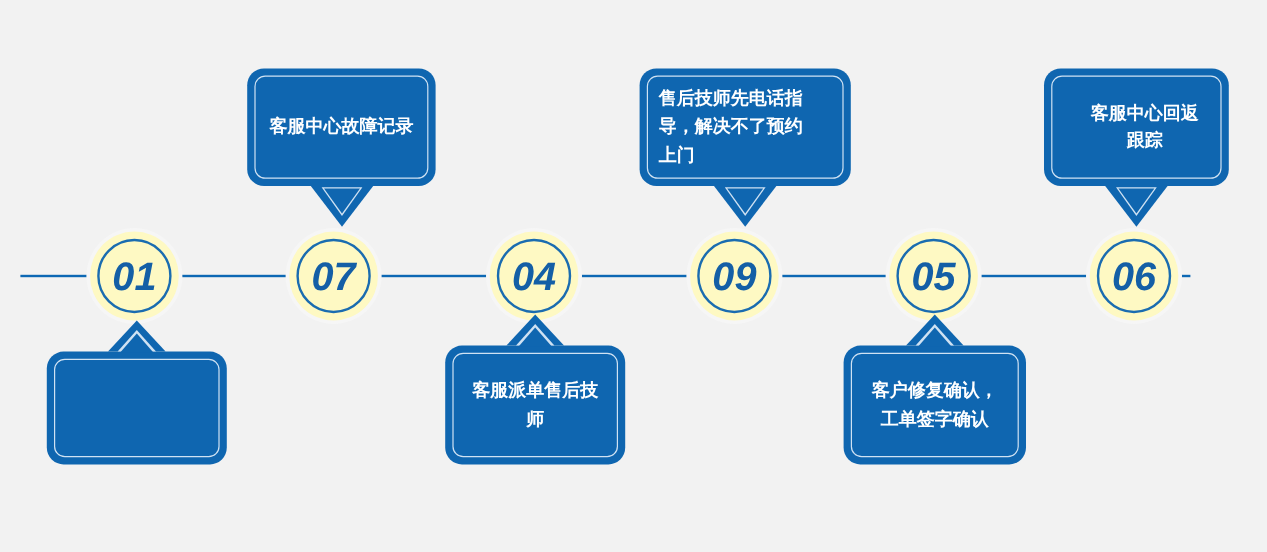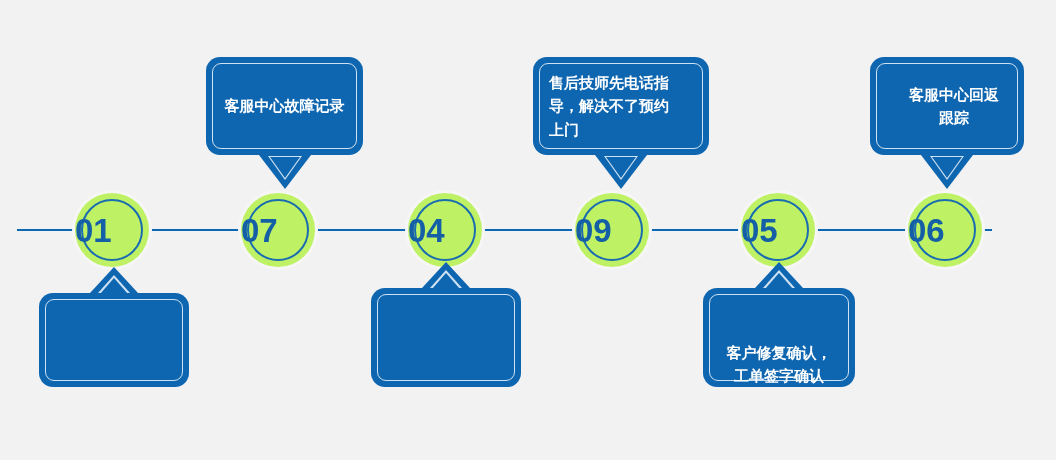--- a/index.html
+++ b/index.html
@@ -31,25 +31,26 @@
   }
 
   
   .step-node {
     position: absolute;
     width: 74px;
     height: 74px;
     margin-left: -37px;
     margin-top: -37px;
     border-radius: 50%;
-    background: #bef264;
+    background: #fef9c3;
     box-shadow: 0 0 0 3px #f6f6f6;
     display: flex;
     align-items: center;
-    justify-content: flex-start;
+    justify-content: center;
+    font-style: italic;
   }
   .step-node .ring {
     position: absolute;
     left: 6px;
     top: 6px;
     right: 6px;
     bottom: 6px;
     border: 2px solid #1a6cb0;
     border-radius: 50%;
     box-sizing: border-box;
@@ -200,41 +201,42 @@
 
   <div class="step-node" style="left:445px; top:230px;">
     <span class="ring"></span>
     <span class="num">04</span>
   </div>
   <div class="bubble up" style="left:371px; top:288px; width:150px; height:99px;">
     <span class="tail"></span>
     <span class="tail-inner"></span>
     <span class="tail-inner2"></span>
     <span class="inner-rule"></span>
+    <span class="txt">客服派单售后技师</span>
   </div>
 
   <div class="step-node" style="left:612px; top:230px;">
     <span class="ring"></span>
     <span class="num">09</span>
   </div>
   <div class="bubble down align-left" style="left:533px; top:57px; width:176px; height:98px;">
     <span class="tail"></span>
     <span class="tail-inner"></span>
     <span class="tail-inner2"></span>
     <span class="inner-rule"></span>
     <span class="txt">售后技师先电话指
 导，解决不了预约
 上门</span>
   </div>
 
   <div class="step-node" style="left:778px; top:230px;">
     <span class="ring"></span>
     <span class="num">05</span>
   </div>
-  <div class="bubble up" style="left:703px; top:288px; width:152px; height:99px;align-items:flex-end;">
+  <div class="bubble up" style="left:703px; top:288px; width:152px; height:99px;">
     <span class="tail"></span>
     <span class="tail-inner"></span>
     <span class="tail-inner2"></span>
     <span class="inner-rule"></span>
     <span class="txt">客户修复确认，
 工单签字确认</span>
   </div>
 
   <div class="step-node" style="left:945px; top:230px;">
     <span class="ring"></span>

